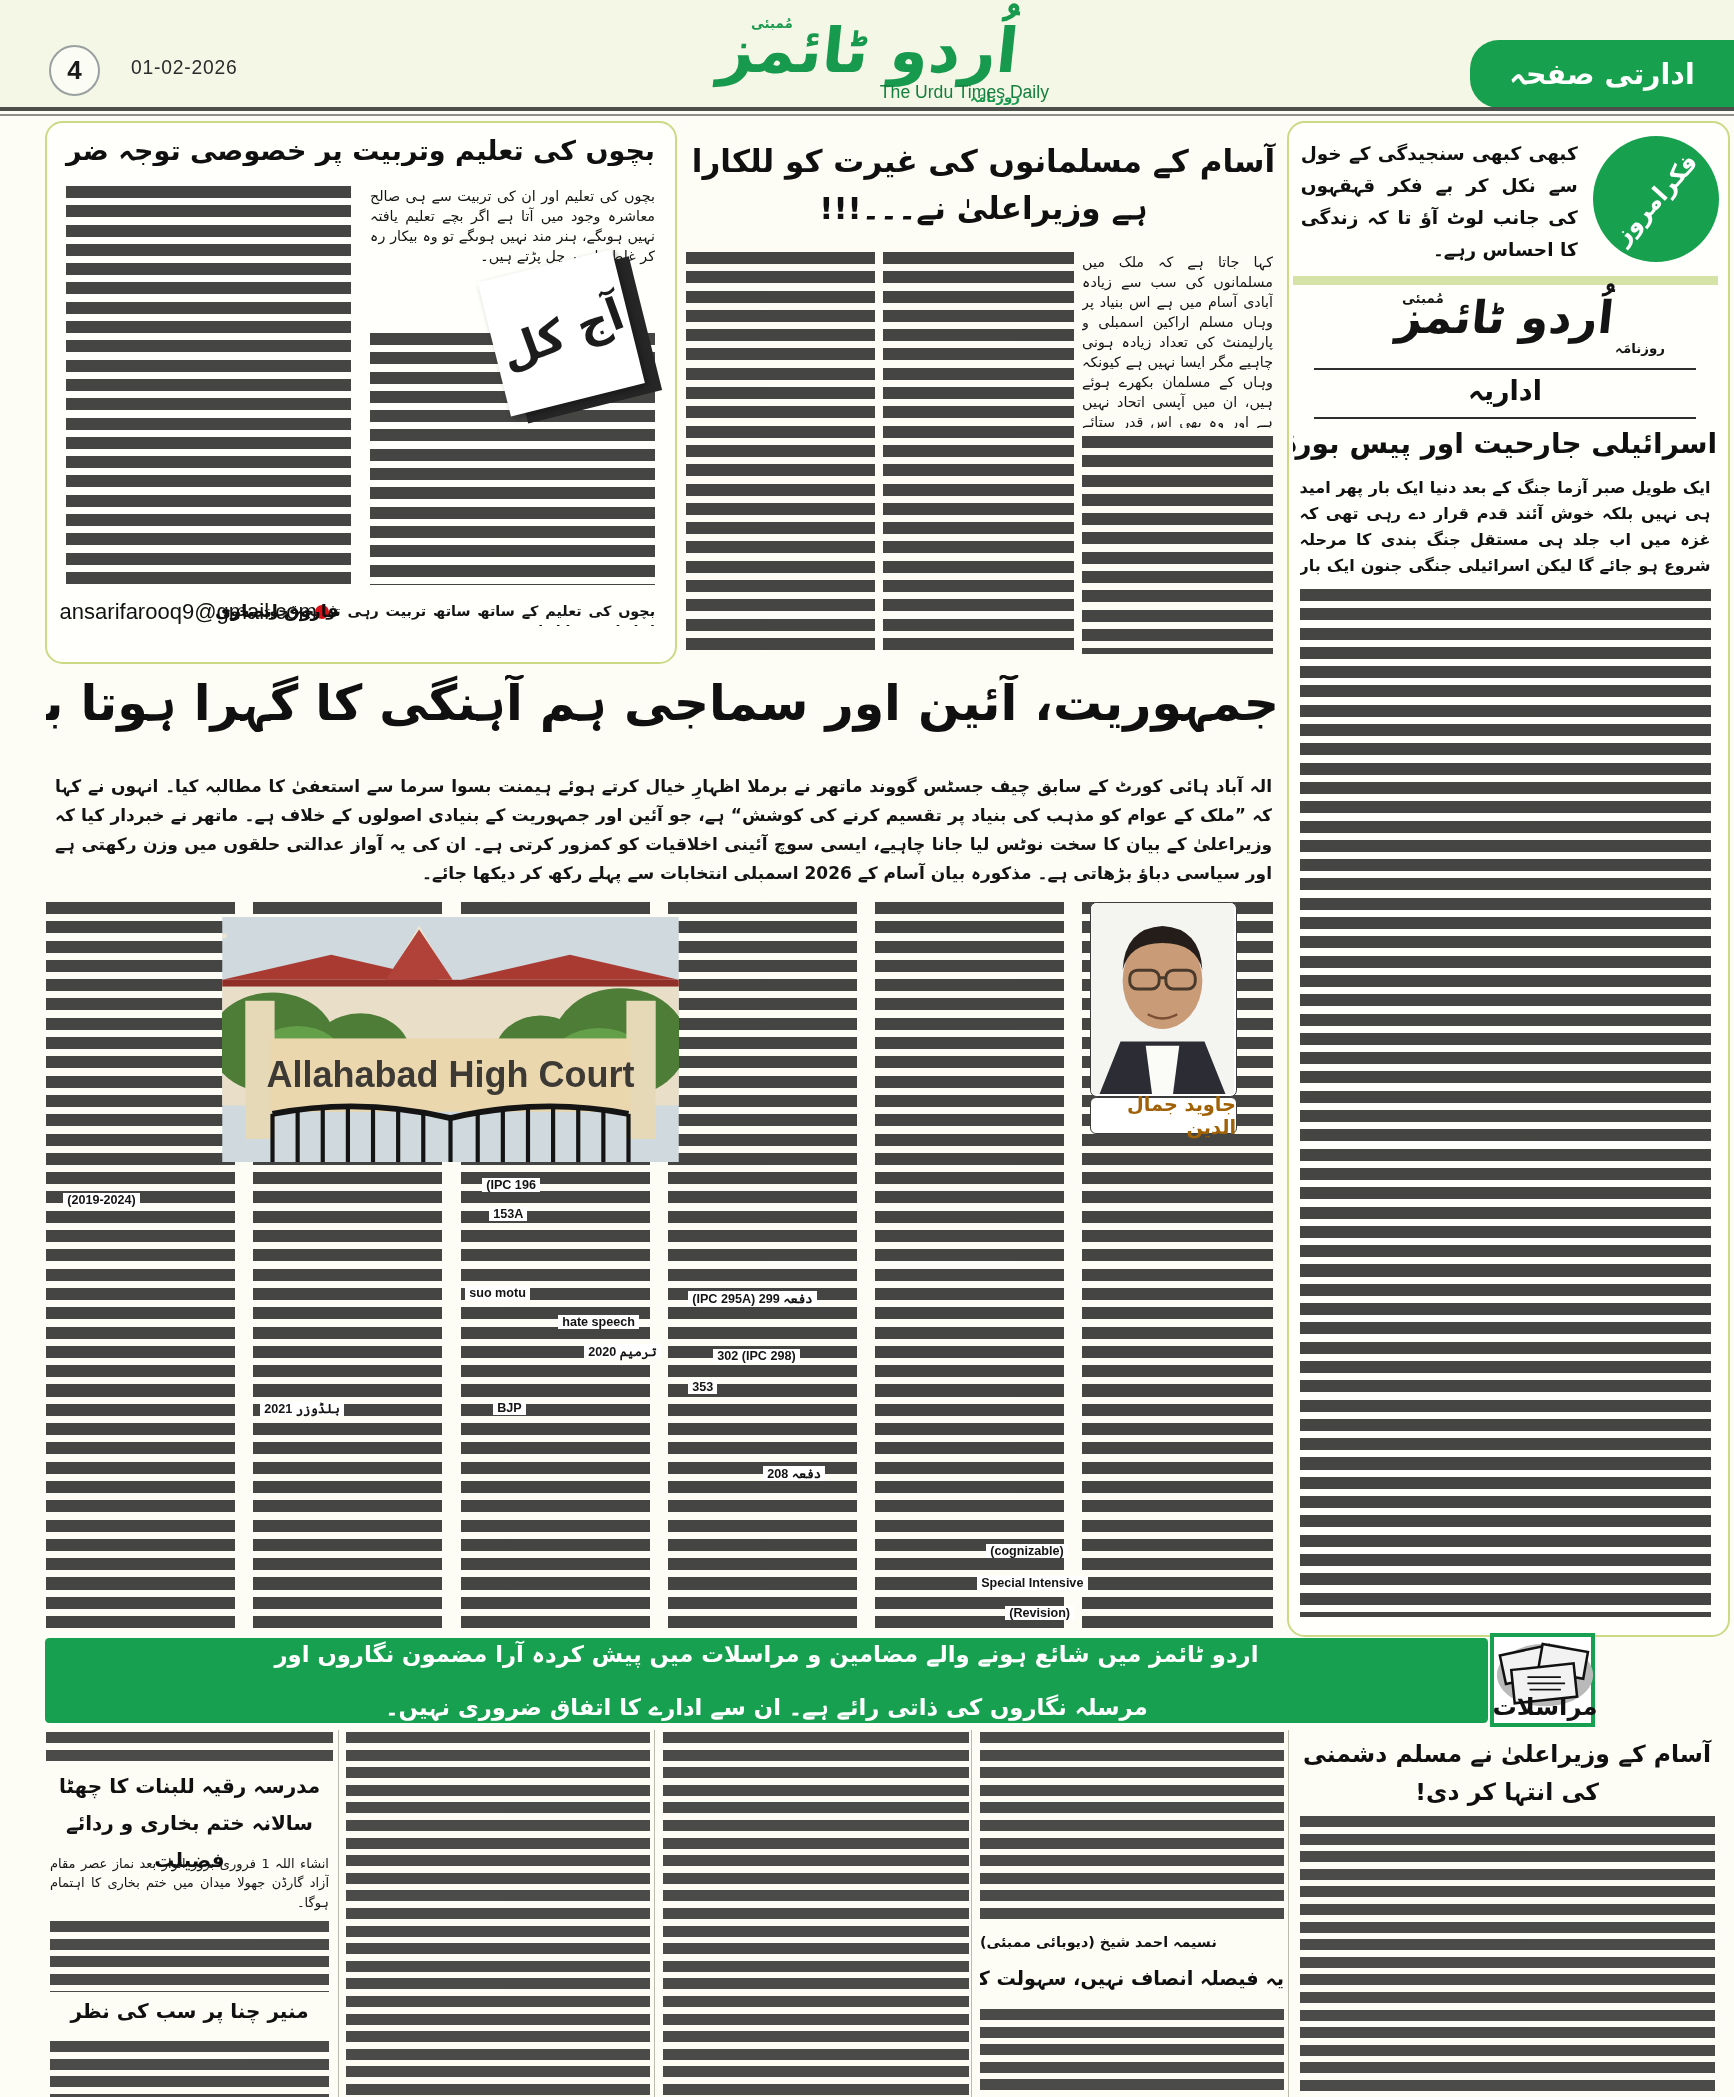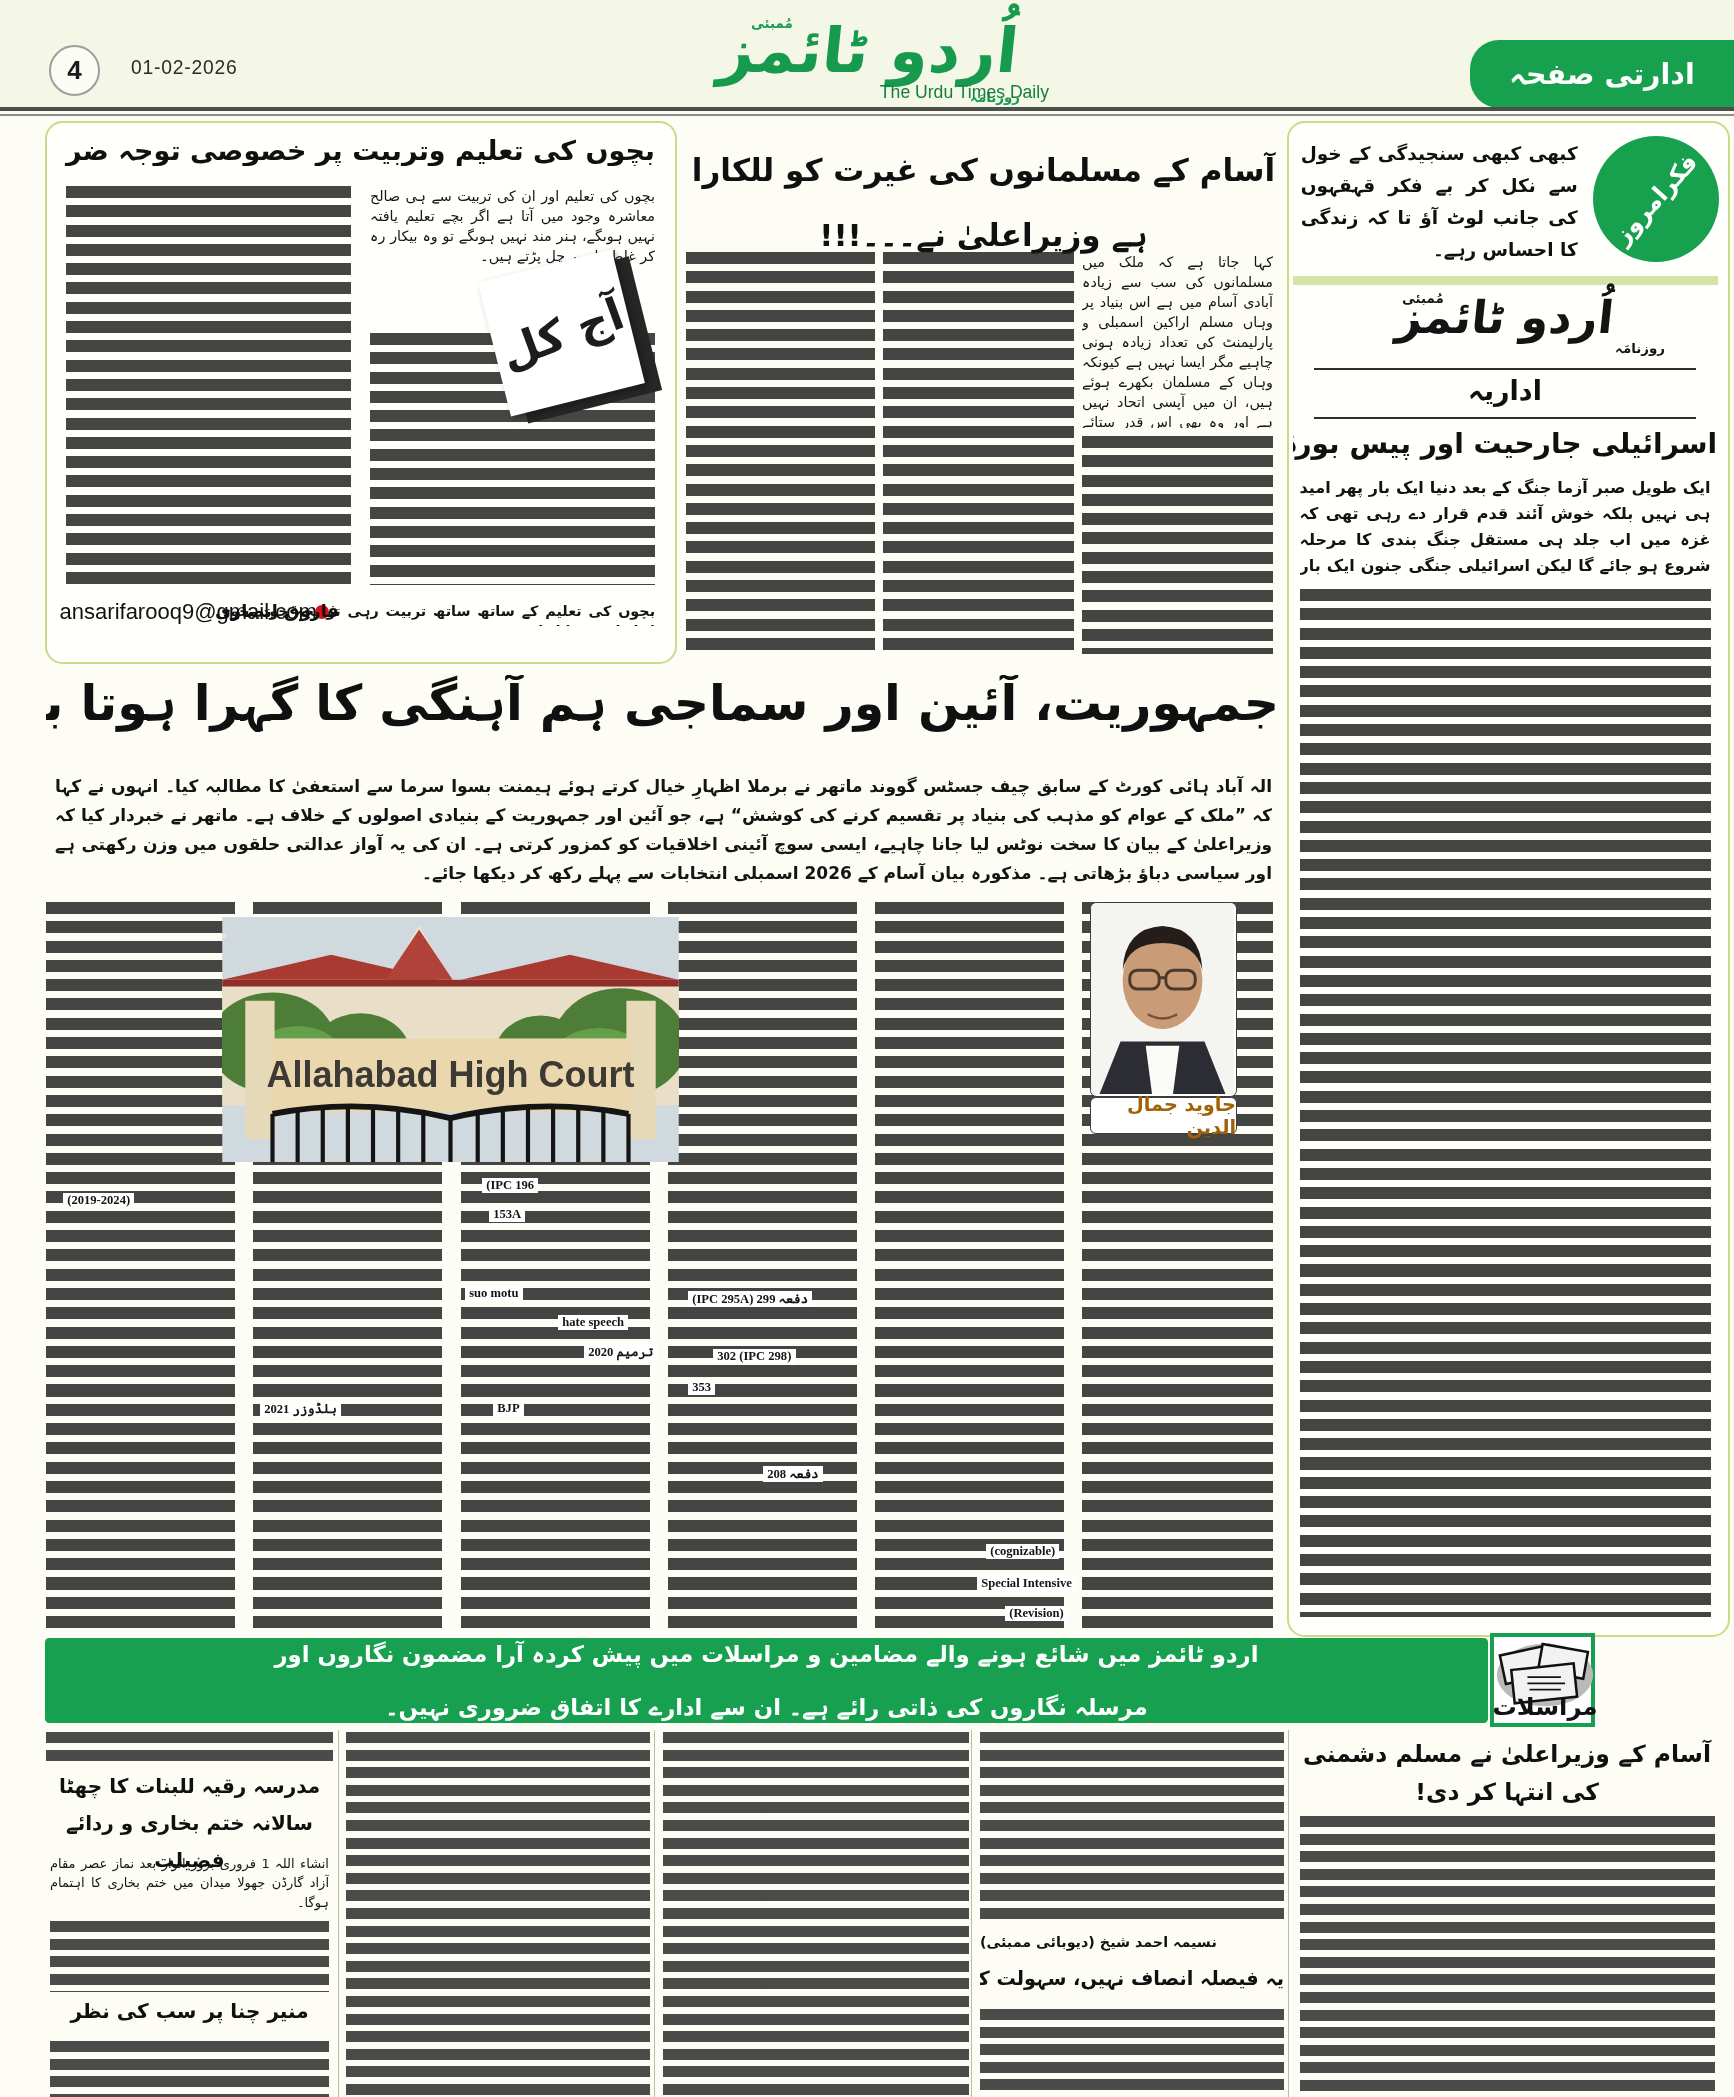--- a/index.html
+++ b/index.html
@@ -23,21 +23,21 @@
                  color:#ffffff;font-size:28.5px;font-weight:bold;}
   .rule1{left:0;top:107px;width:1734px;height:3.8px;background:#4d4f4a;}
   .rule2{left:0;top:114px;width:1734px;height:1.7px;background:#8d8f88;}
   
   .greenbox{border:2.5px solid #ccd985;border-radius:17.6px;background:#fffffb;}
   .sim{background-image:repeating-linear-gradient(180deg, rgba(28,28,28,.82) 0 12px, rgba(0,0,0,0) 12px 19.3px);}
   .sim-sm{background-image:repeating-linear-gradient(180deg, rgba(30,30,30,.8) 0 11px, rgba(0,0,0,0) 11px 17.6px);}
   .lead{font-size:14.3px;line-height:20px;text-align:justify;color:#151515;}
   .headline{font-weight:bold;color:#101010;text-align:center;}
   .chip{position:absolute;background:#ffffff;padding:0 4.2px;font-size:12.6px;font-weight:bold;
-        color:#141414;font-family:Liberation Serif, serif;white-space:nowrap;}
+        color:#141414;font-family:Liberation Sans, sans-serif;white-space:nowrap;}
   .sig{font-size:15px;font-weight:bold;color:#111;}
   .vsep{position:absolute;width:1.3px;background:#b9bdae;}
   
   .ajkal-wrap{transform:rotate(-14deg);}
   .ajkal-black{position:absolute;left:15px;top:11px;width:138px;height:138px;background:#262626;}
   .ajkal-white{position:absolute;left:0;top:0;width:138px;height:138px;background:#ffffff;
                box-shadow:2.5px 3.4px 5.9px rgba(0,0,0,.35);display:flex;align-items:center;justify-content:center;}
   .ajkal-text{font-size:44px;font-weight:bold;color:#1c1c1c;line-height:47px;text-align:center;transform:rotate(-6deg);}
   
   .fikr-circle{border-radius:50%;background:#17a14e;display:flex;align-items:center;justify-content:center;}
@@ -85,21 +85,21 @@
         <div class="ajkal-text rtl">آج کل</div>
       </div>
     </div>
 
     <div class="abs lead rtl" style="left:176px;top:478px;width:432px;height:25px;overflow:hidden;font-weight:bold;">بچوں کی تعلیم کے ساتھ ساتھ تربیت رہی تو بچہ خود بخود اپنا راستہ بنا لیتا ہے۔</div>
     <div class="abs" style="left:268px;top:482px;width:14.3px;height:14.3px;border-radius:50%;background:#d8121a;"></div>
     <div class="abs sig rtl" style="left:168px;top:478px;font-size:17.6px;">فاروق انصاری</div>
     <div class="abs latin" style="left:12.6px;top:476px;font-size:22px;color:#111;">ansarifarooq9@gmail.com</div>
   </div>
 
-  <div class="abs headline rtl" style="left:688px;top:138px;width:591px;font-size:31px;line-height:65px;">آسام کے مسلمانوں کی غیرت کو للکارا ہے وزیراعلیٰ نے۔۔۔!!!</div>
+  <div class="abs headline rtl" style="left:688px;top:138px;width:591px;font-size:31px;line-height:47px;">آسام کے مسلمانوں کی غیرت کو للکارا ہے وزیراعلیٰ نے۔۔۔!!!</div>
   <div class="abs lead rtl" style="left:1082px;top:252px;width:191px;height:176px;overflow:hidden;">کہا جاتا ہے کہ ملک میں مسلمانوں کی سب سے زیادہ آبادی آسام میں ہے اس بنیاد پر وہاں مسلم اراکین اسمبلی و پارلیمنٹ کی تعداد زیادہ ہونی چاہیے مگر ایسا نہیں ہے کیونکہ وہاں کے مسلمان بکھرے ہوئے ہیں، ان میں آپسی اتحاد نہیں ہے اور وہ بھی اس قدر ستائے ہوئے ہیں، ظلم و ستم جھیلے ہوئے ہیں۔</div>
   <div class="abs sim" style="left:1082px;top:436px;width:191px;height:218px;"></div>
   <div class="abs sim" style="left:883px;top:252px;width:191px;height:403px;"></div>
   <div class="abs sim" style="left:686px;top:252px;width:189px;height:403px;"></div>
 
   <div class="abs greenbox" style="left:1287px;top:121px;width:439px;height:1512px;">
 
     <div class="abs fikr-circle" style="right:9.2px;top:12.6px;width:126px;height:126px;">
       <div class="fikr-text rtl">فکرامروز</div>
     </div>

